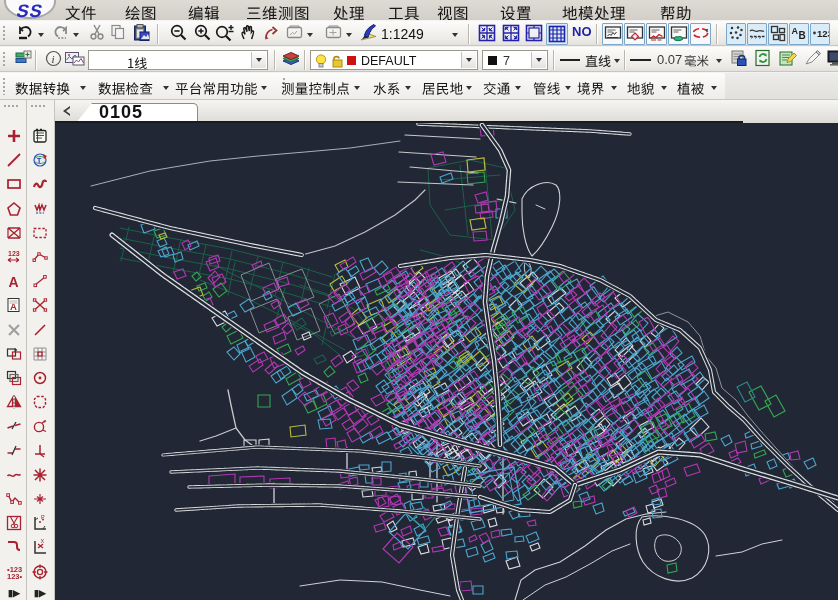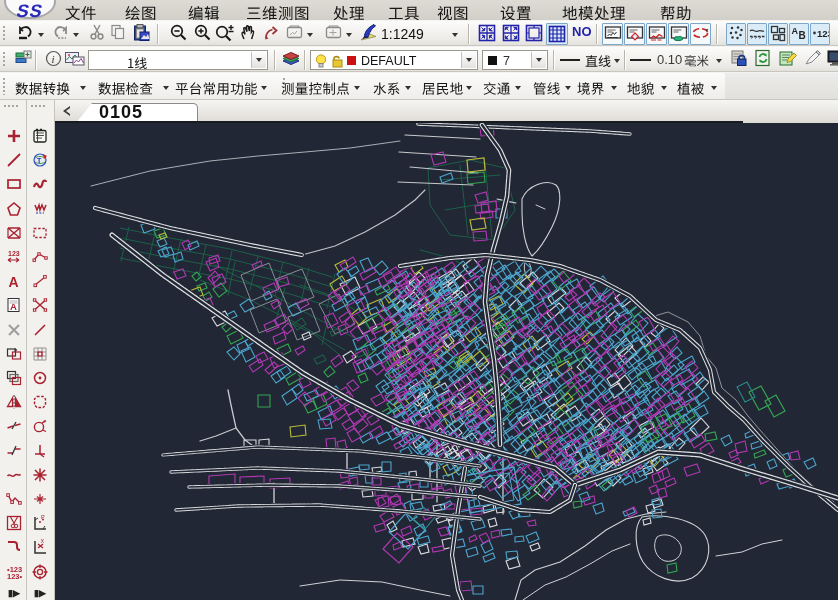--- a/index.html
+++ b/index.html
@@ -435,21 +435,21 @@
 <div style="position:absolute;left:560px;top:12px;width:20px;height:2px;background:#222"></div>
 <div style="position:absolute;left:585px;top:4px;"><svg width="26" height="16" viewBox="0 0 26 16" style="overflow:visible">
           <g transform="translate(0 15.1) scale(0.013000 -0.013000)" fill="#161616">
             <path transform="translate(0 0)" d="M189 606V26H46V-43H956V26H818V606H497L514 686H925V753H526L540 833L457 841L448 753H75V686H439L425 606ZM262 399H742V319H262ZM262 457V542H742V457ZM262 261H742V174H262ZM262 26V116H742V26Z"></path>
             <path transform="translate(1000 0)" d="M54 54 70 -18C162 10 282 46 398 80L387 144C264 109 137 74 54 54ZM704 780C754 756 817 717 849 689L893 736C861 763 797 800 748 822ZM72 423C86 430 110 436 232 452C188 387 149 337 130 317C99 280 76 255 54 251C63 232 74 197 78 182C99 194 133 204 384 255C382 270 382 298 384 318L185 282C261 372 337 482 401 592L338 630C319 593 297 555 275 519L148 506C208 591 266 699 309 804L239 837C199 717 126 589 104 556C82 522 65 499 47 494C56 474 68 438 72 423ZM887 349C847 286 793 228 728 178C712 231 698 295 688 367L943 415L931 481L679 434C674 476 669 520 666 566L915 604L903 670L662 634C659 701 658 770 658 842H584C585 767 587 694 591 623L433 600L445 532L595 555C598 509 603 464 608 421L413 385L425 317L617 353C629 270 645 195 666 133C581 76 483 31 381 0C399 -17 418 -44 428 -62C522 -29 611 14 691 66C732 -24 786 -77 857 -77C926 -77 949 -44 963 68C946 75 922 91 907 108C902 19 892 -4 865 -4C821 -4 784 37 753 110C832 170 900 241 950 319Z"></path>
           </g>
         </svg></div>
 <div class="darr" style="position:absolute;left:614px;top:12px"></div>
 <div class="sep" style="left:624px;top:3px"></div>
 <div style="position:absolute;left:630px;top:12px;width:21px;height:2px;background:#222"></div>
-<div style="position:absolute;left:657px;top:5px;font-size:13px;color:#3a3a3a">0.10</div>
+<div style="position:absolute;left:657px;top:5px;font-size:13px;color:#3a3a3a">0.07</div>
 <div style="position:absolute;left:684px;top:4px;"><svg width="25" height="16" viewBox="0 0 25 16" style="overflow:visible">
           <g transform="translate(0 14.5) scale(0.012500 -0.012500)" fill="#3a3a3a">
             <path transform="translate(0 0)" d="M70 421V256H137V366H864V262H932V421ZM268 601H737V522H268ZM194 648V474H816V648ZM430 826C444 807 458 783 470 761H55V701H947V761H555C541 787 519 822 499 849ZM727 356C605 327 378 306 196 297C202 284 209 265 211 252C280 255 356 260 431 266V212L127 192L132 143L431 163V107L79 84L84 32L431 55V30C431 -48 464 -66 584 -66C609 -66 809 -66 837 -66C925 -66 949 -43 959 49C938 53 911 61 894 71C890 1 880 -10 830 -10C787 -10 618 -10 586 -10C518 -10 504 -3 504 30V60L905 87L900 138L504 112V168L846 191L841 239L504 217V273C601 283 691 296 759 311Z"></path>
             <path transform="translate(1000 0)" d="M813 791C779 712 716 604 667 539L731 509C782 572 845 672 894 758ZM116 753C173 679 232 580 253 516L327 549C302 614 242 711 184 782ZM459 839V455H58V380H400C313 239 168 100 35 29C53 13 77 -15 91 -34C223 47 366 190 459 343V-80H538V346C634 198 779 54 911 -25C924 -5 949 25 968 39C835 108 688 244 598 380H941V455H538V839Z"></path>
           </g>
         </svg></div>
 <div class="darr" style="position:absolute;left:716px;top:12px"></div>
 <div class="ticon" style="left:728px;width:22px;">
         <svg width="18" height="18" viewBox="0 0 18 18">
           <rect x="2" y="2" width="11" height="12" fill="#d8d4cc" stroke="#777"></rect>

